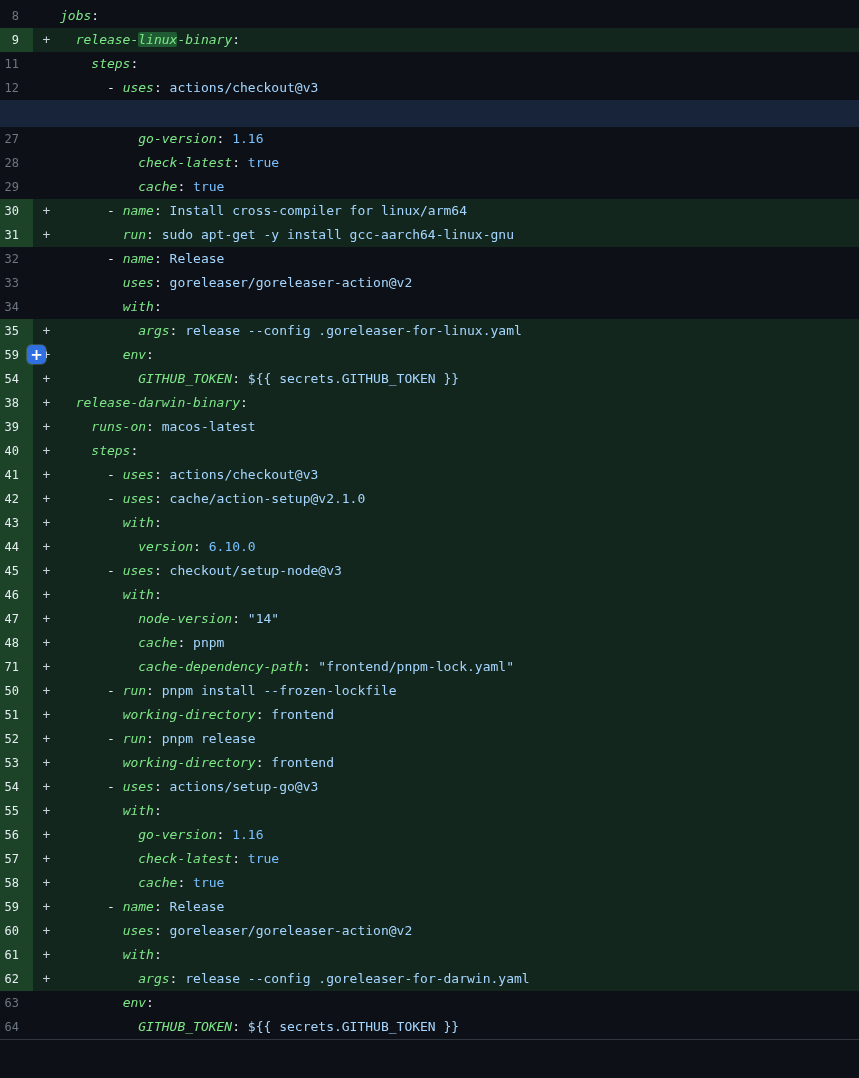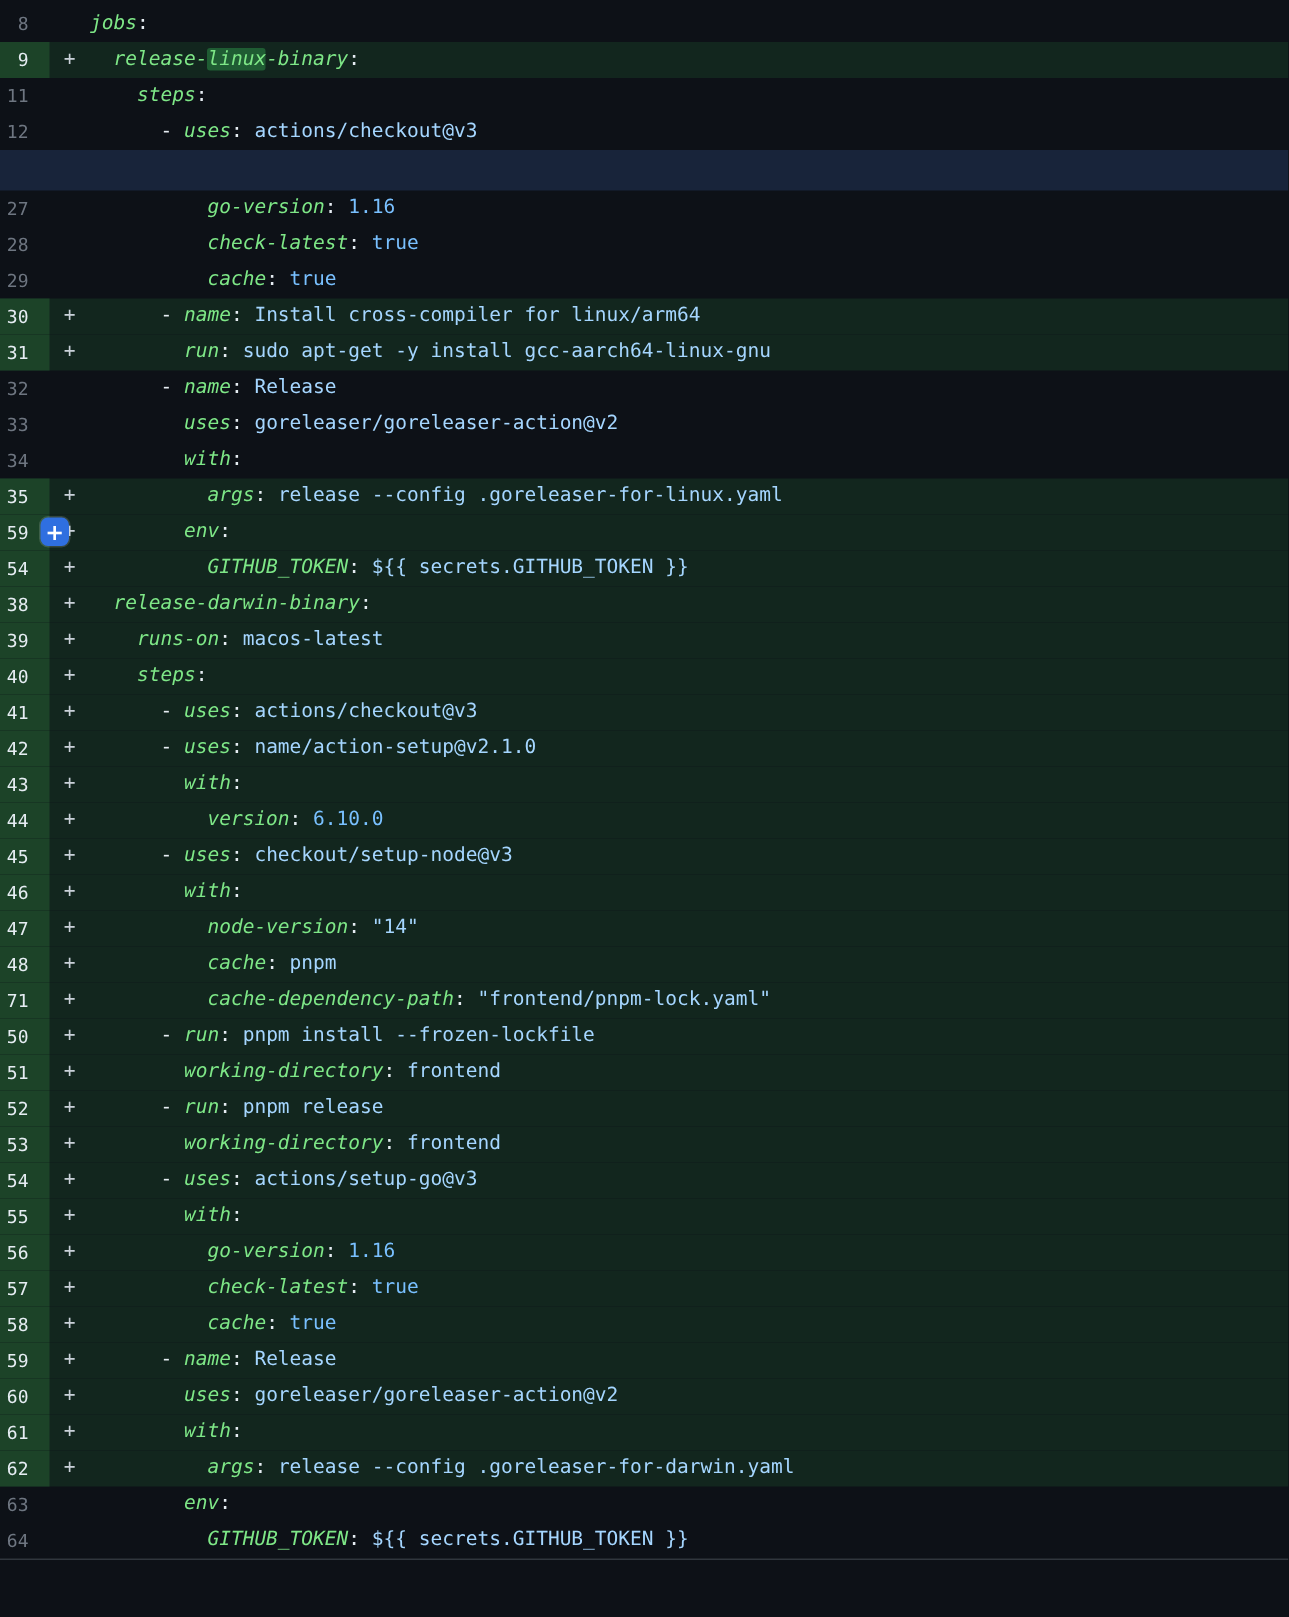--- a/index.html
+++ b/index.html
@@ -137,21 +137,21 @@
         <div class="code"><span class="seg-p">    </span><span class="seg-k">steps</span><span class="seg-p">:</span></div>
       </div>
       <div class="row add">
         <div class="ln">41</div>
         <div class="marker">+</div>
         <div class="code"><span class="seg-p">      - </span><span class="seg-k">uses</span><span class="seg-p">: </span><span class="seg-s">actions/checkout@v3</span></div>
       </div>
       <div class="row add">
         <div class="ln">42</div>
         <div class="marker">+</div>
-        <div class="code"><span class="seg-p">      - </span><span class="seg-k">uses</span><span class="seg-p">: </span><span class="seg-s">name/action-setup@v2.1.0</span></div>
+        <div class="code"><span class="seg-p">      - </span><span class="seg-k">uses</span><span class="seg-p">: </span><span class="seg-s">cache/action-setup@v2.1.0</span></div>
       </div>
       <div class="row add">
         <div class="ln">43</div>
         <div class="marker">+</div>
         <div class="code"><span class="seg-p">        </span><span class="seg-k">with</span><span class="seg-p">:</span></div>
       </div>
       <div class="row add">
         <div class="ln">44</div>
         <div class="marker">+</div>
         <div class="code"><span class="seg-p">          </span><span class="seg-k">version</span><span class="seg-p">: </span><span class="seg-n">6.10.0</span></div>

